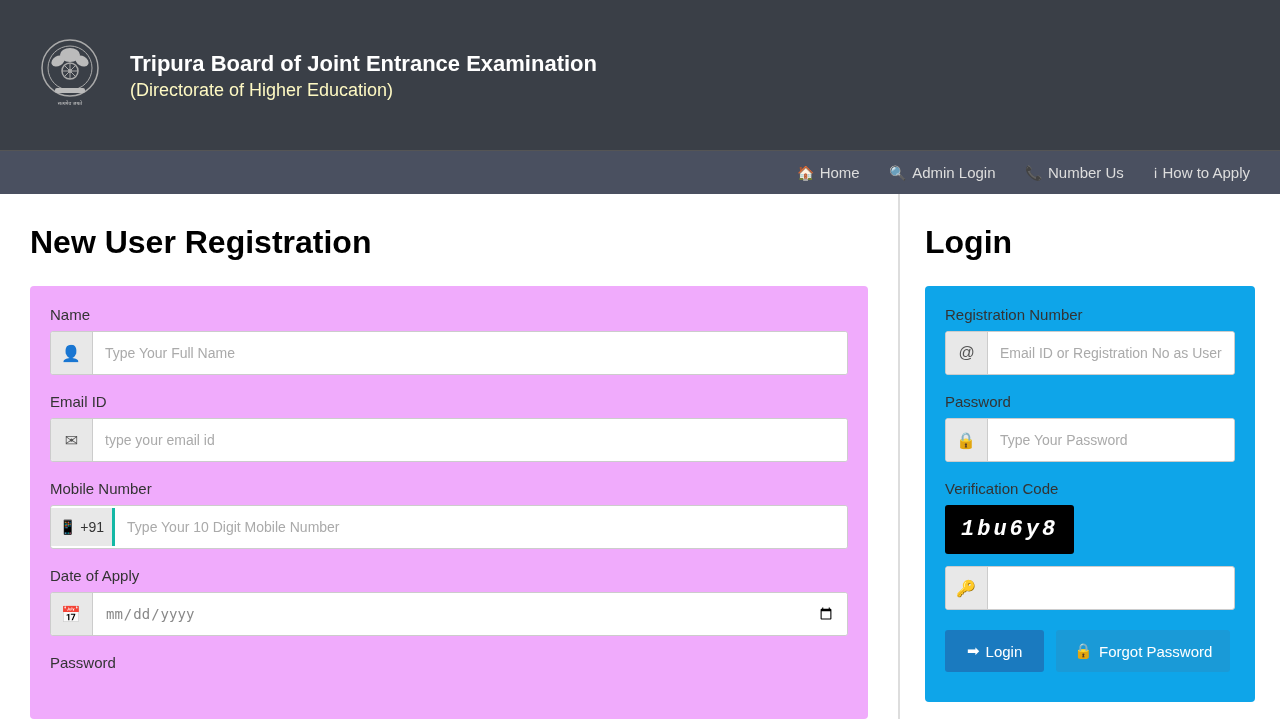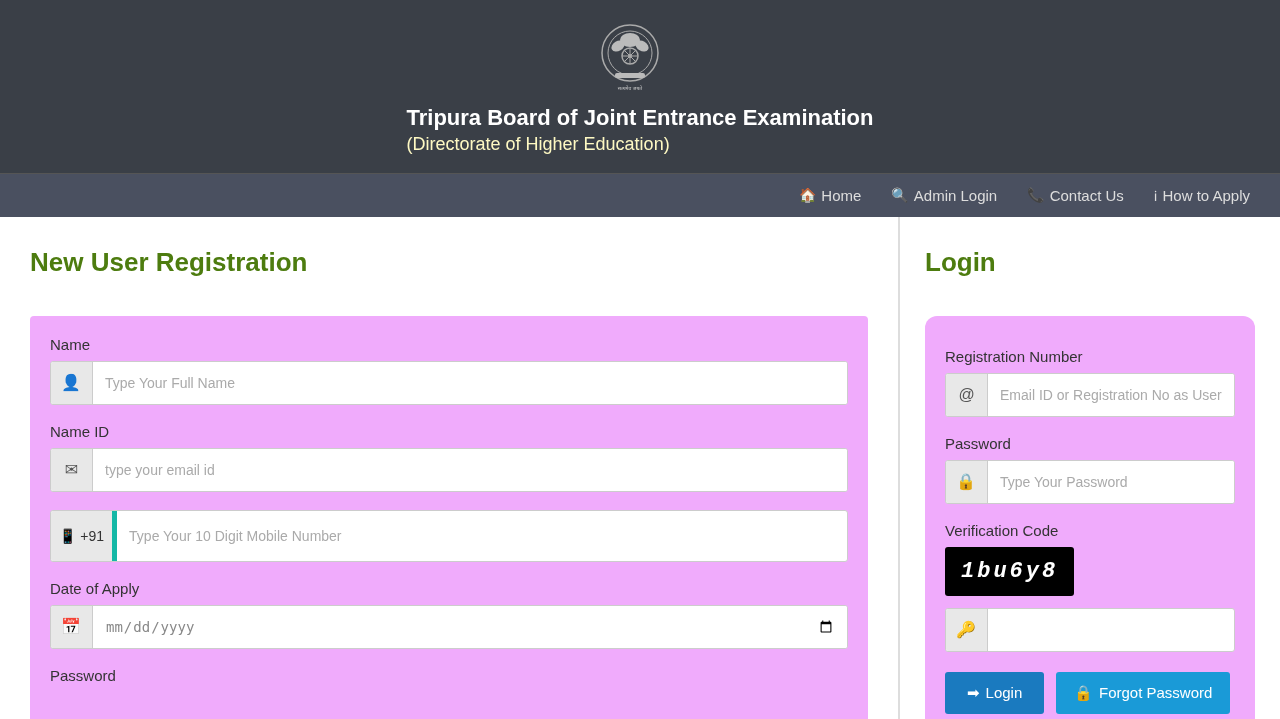--- a/index.html
+++ b/index.html
@@ -5,21 +5,20 @@
     * { box-sizing: border-box; margin: 0; padding: 0; }
     body { font-family: Arial, sans-serif; background: #f0f0f0; }
 
     
     .header {
       background: #3a3f47;
       padding: 18px 30px;
       display: flex;
       align-items: center;
       min-height: 150px;
-      flex-direction: column;
     }
     .header-logo {
       width: 80px;
       height: 80px;
       margin-right: 20px;
       flex-shrink: 0;
     }
     .header-text h1 {
       color: #ffffff;
       font-size: 22px;
@@ -61,24 +60,24 @@
     }
 
     
     .left-panel {
       flex: 1;
       background: #ffffff;
       padding: 30px 30px;
       border-right: 2px solid #ddd;
     }
     .panel-title {
-      color: #4d7c0f;
-      font-size: 26px;
+      color: #000000;
+      font-size: 32px;
       font-weight: bold;
-      margin-bottom: 38px;
+      margin-bottom: 25px;
     }
 
     
     .right-panel {
       width: 380px;
       background: #ffffff;
       padding: 30px 25px;
     }
 
     
@@ -116,24 +115,24 @@
       border-right: 1px solid #ccc;
       color: #555;
       font-size: 16px;
       flex-shrink: 0;
     }
     .input-prefix {
       padding: 0 8px;
       font-size: 14px;
       color: #333;
       background: #e8e8e8;
-      height: 50px;
-      display: flex;
-      align-items: center;
-      border-right: 5px solid #14b8a6;
+      height: 38px;
+      display: flex;
+      align-items: center;
+      border-right: 3px solid #14b8a6;
       white-space: nowrap;
     }
     .form-input {
       flex: 1;
       border: none;
       outline: none;
       padding: 0 12px;
       font-size: 14px;
       color: #888;
       height: 42px;
@@ -141,23 +140,23 @@
     }
     .form-input::placeholder { color: #aaa; }
 
     
     input[type="date"] {
       color: #888;
     }
 
     
     .login-section {
-      background: #f0abfc;
-      padding: 32px 20px 30px 20px;
-      border-radius: 12px;
+      background: #0ea5e9;
+      padding: 20px 20px 30px 20px;
+      border-radius: 4px;
     }
 
     
     .captcha-box {
       background: #000;
       padding: 12px 16px;
       border-radius: 3px;
       margin-bottom: 12px;
       display: inline-block;
     }
@@ -242,21 +241,21 @@
   <a class="nav-item">
     <span class="nav-icon">🏠</span>
     <span>Home</span>
   </a>
   <a class="nav-item">
     <span class="nav-icon">🔍</span>
     <span>Admin Login</span>
   </a>
   <a class="nav-item">
     <span class="nav-icon">📞</span>
-    <span>Contact Us</span>
+    <span>Number Us</span>
   </a>
   <a class="nav-item">
     <span class="nav-icon">ℹ</span>
     <span>How to Apply</span>
   </a>
 </nav>
 
 <div class="main-content">
 
   <div class="left-panel">
@@ -266,28 +265,29 @@
 
       <div class="field-group">
         <label class="field-label">Name</label>
         <div class="input-wrapper">
           <span class="input-icon">👤</span>
           <input class="form-input" type="text" placeholder="Type Your Full Name" style="">
         </div>
       </div>
 
       <div class="field-group">
-        <label class="field-label">Name ID</label>
+        <label class="field-label">Email ID</label>
         <div class="input-wrapper">
           <span class="input-icon">✉</span>
           <input class="form-input" type="email" placeholder="type your email id" style="">
         </div>
       </div>
 
       <div class="field-group">
+        <label class="field-label">Mobile Number</label>
         <div class="input-wrapper">
           <span class="input-prefix">📱 +91</span>
           <input class="form-input" type="tel" placeholder="Type Your 10 Digit Mobile Number" style="">
         </div>
       </div>
 
       <div class="field-group">
         <label class="field-label">Date of Apply</label>
         <div class="input-wrapper">
           <span class="input-icon">📅</span>

